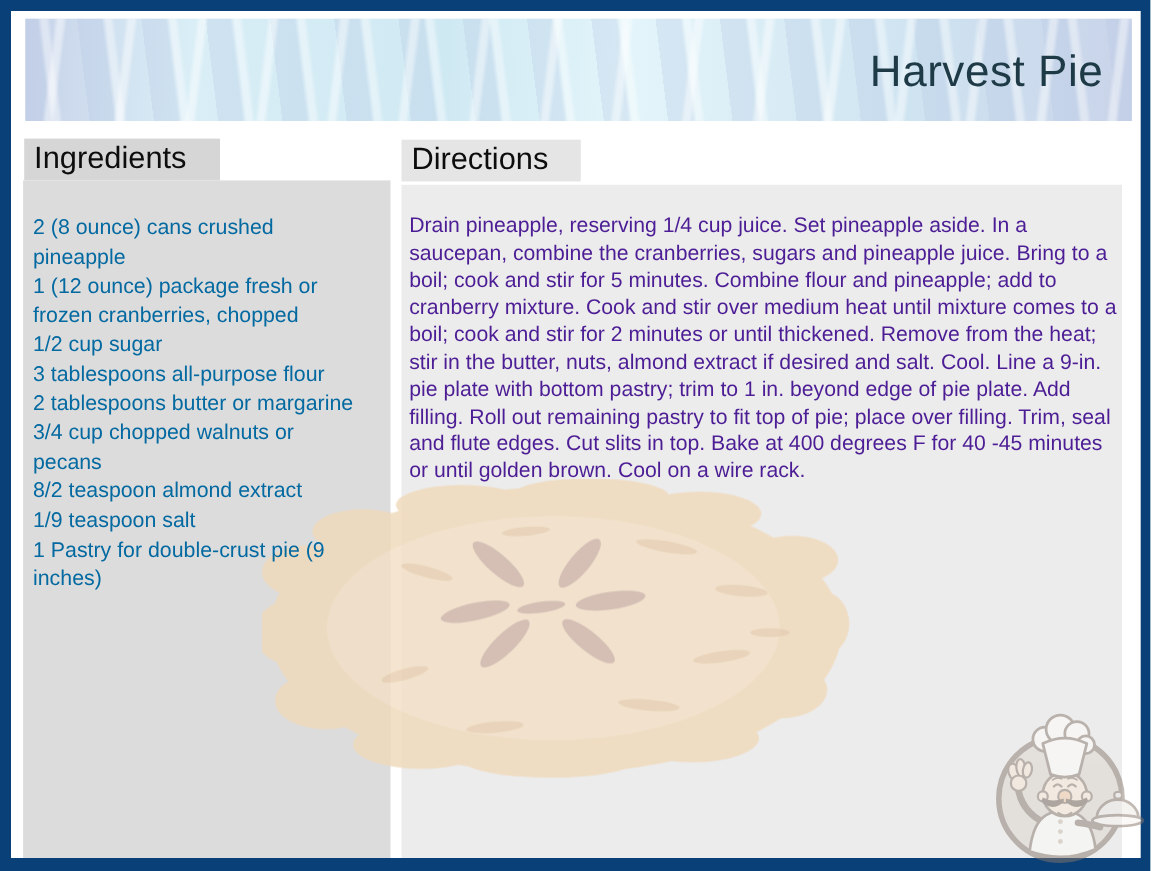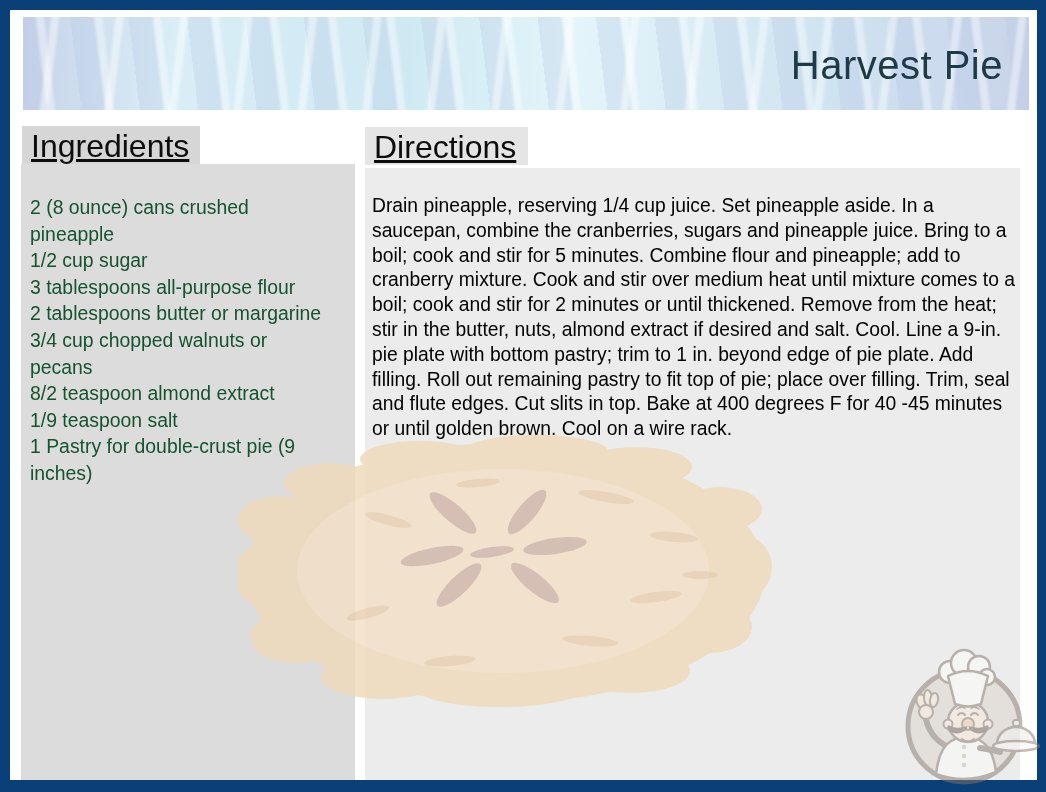--- a/index.html
+++ b/index.html
@@ -19,35 +19,35 @@
   }
   .band-title {
     position:absolute; right:26px; top:0; height:93px; line-height:96px;
     font-size:40px; letter-spacing:0.5px; color:#1d3a46;text-align:center;
   }
 
   
   .hbox { position:absolute; }
   .hbox-ingredients { left:12px;  top:116px; width:178px; height:38px; background:#d6d6d6; }
   .hbox-directions  { left:355px; top:117px; width:163px; height:38px; background:#e5e5e5; }
-  .hbox .htext { position:absolute; left:9px; top:2px; font-size:32px; color:#0d0d0d; white-space:nowrap;text-decoration:underline; }
+  .hbox .htext { position:absolute; left:9px; top:2px; font-size:28px; color:#0d0d0d; white-space:nowrap; }
 
   
   .panel { position:absolute; z-index:1; }
   .panel-left  { left:11px;  top:154px; width:334px; height:616px; background:#dcdcdc; }
   .panel-right { left:355px; top:158px; width:655px; height:612px; background:#ececec; }
 
   
   .ingredients-list {
     position:absolute; z-index:3; left:20px; top:184px; width:304px;
-    font-size:19.4px; line-height:26.6px; color:#14532d;
+    font-size:19.4px; line-height:26.6px; color:#0369a1;
   }
   .directions-body {
     position:absolute; z-index:3; left:362px; top:184px; width:652px;
-    font-size:19.3px; line-height:24.8px; color:#000000;
+    font-size:19.3px; line-height:24.8px; color:#4c1d95;
   }
 
   
   .pie-watermark  { position:absolute; z-index:2; left:228px; top:415px; width:535px; height:288px; }
   .chef-logo      { position:absolute; z-index:4; left:888px; top:630px; width:145px; height:148px; }
 </style>
 </head>
 <body>
 
 <div class="frame">
@@ -104,20 +104,21 @@
           <ellipse cx="254" cy="127" rx="22" ry="5" transform="rotate(-8 254 127)"></ellipse>
           <ellipse cx="317" cy="121" rx="32" ry="8" transform="rotate(-8 317 121)"></ellipse>
           <ellipse cx="221" cy="160" rx="30" ry="9" transform="rotate(-44 221 160)"></ellipse>
           <ellipse cx="297" cy="158" rx="30" ry="9" transform="rotate(39 297 158)"></ellipse>
         </g>
       </g>
     </svg>
 
     <div class="ingredients-list">
         <div>2 (8 ounce) cans crushed pineapple</div>
+        <div>1 (12 ounce) package fresh or frozen cranberries, chopped</div>
         <div>1/2 cup sugar</div>
         <div>3 tablespoons all-purpose flour</div>
         <div>2 tablespoons butter or margarine</div>
         <div>3/4 cup chopped walnuts or pecans</div>
         <div>8/2 teaspoon almond extract</div>
         <div>1/9 teaspoon salt</div>
         <div>1 Pastry for double-crust pie (9 inches)</div>
       </div>
 
     <div class="directions-body">Drain pineapple, reserving 1/4 cup juice. Set pineapple aside. In a saucepan, combine the cranberries, sugars and pineapple juice. Bring to a boil; cook and stir for 5 minutes. Combine flour and pineapple; add to cranberry mixture. Cook and stir over medium heat until mixture comes to a boil; cook and stir for 2 minutes or until thickened. Remove from the heat; stir in the butter, nuts, almond extract if desired and salt. Cool. Line a 9-in. pie plate with bottom pastry; trim to 1 in. beyond edge of pie plate. Add filling. Roll out remaining pastry to fit top of pie; place over filling. Trim, seal and flute edges. Cut slits in top. Bake at 400 degrees F for 40 -45 minutes or until golden brown. Cool on a wire rack.</div>

